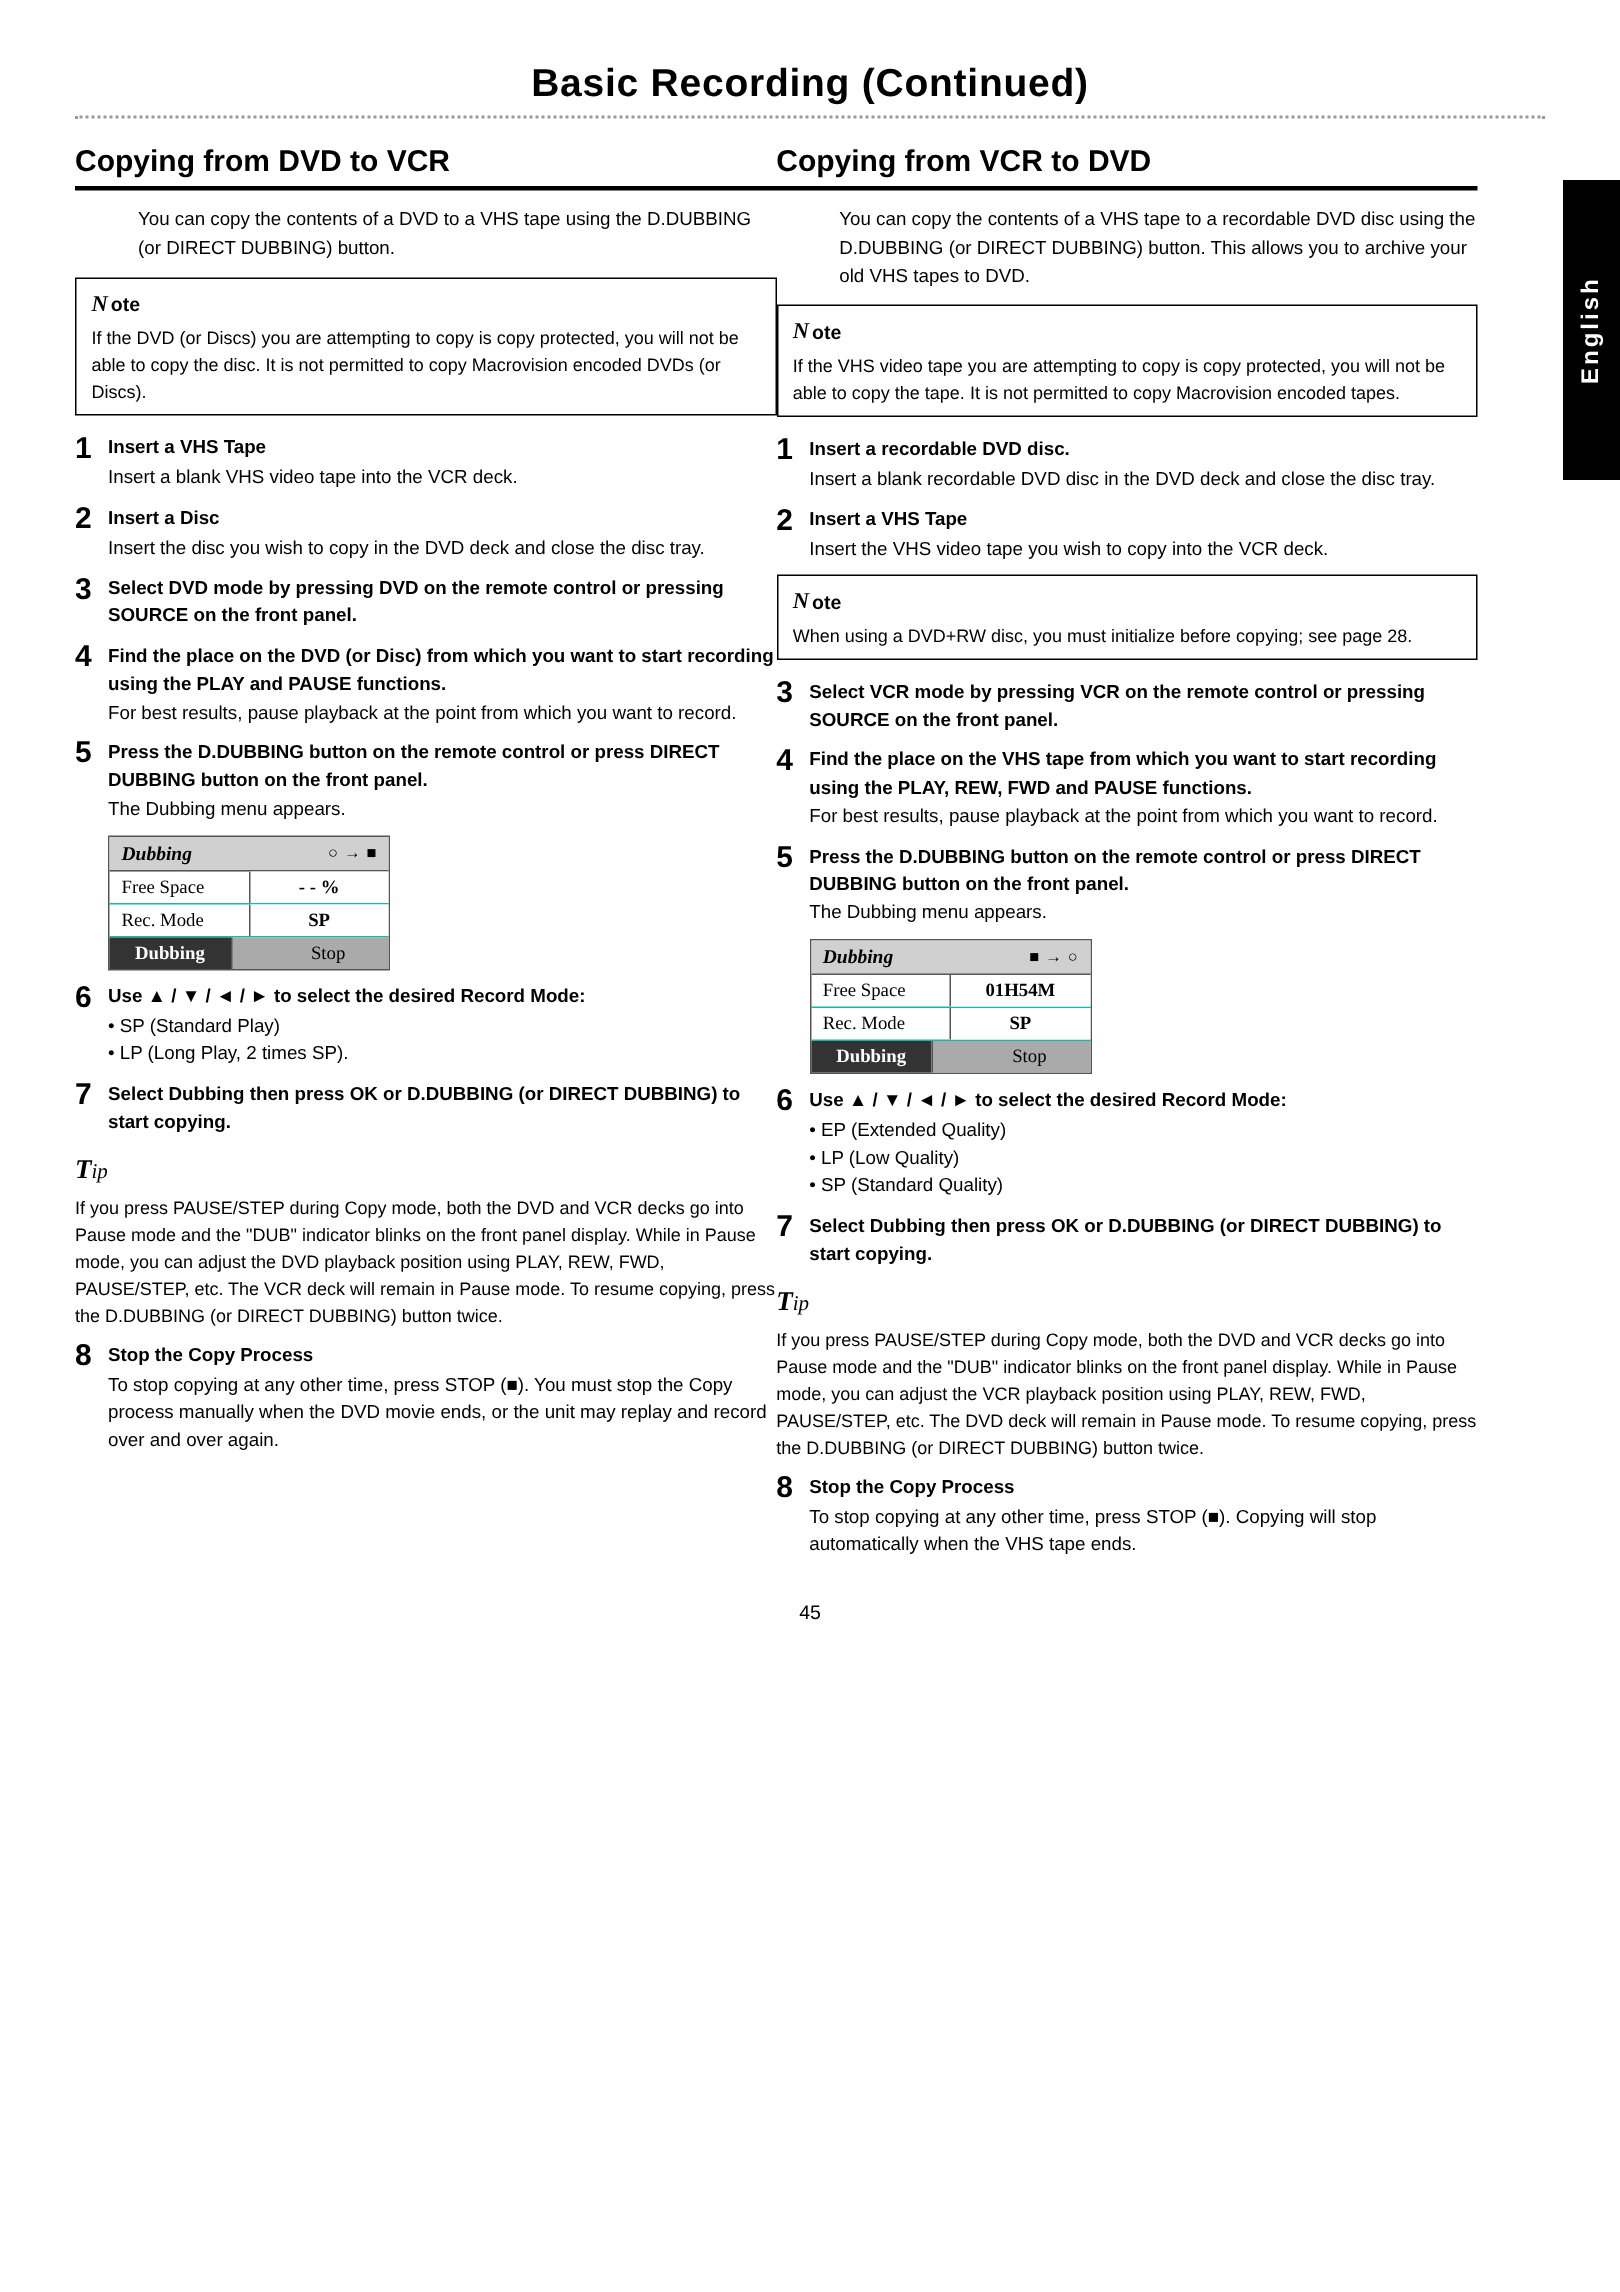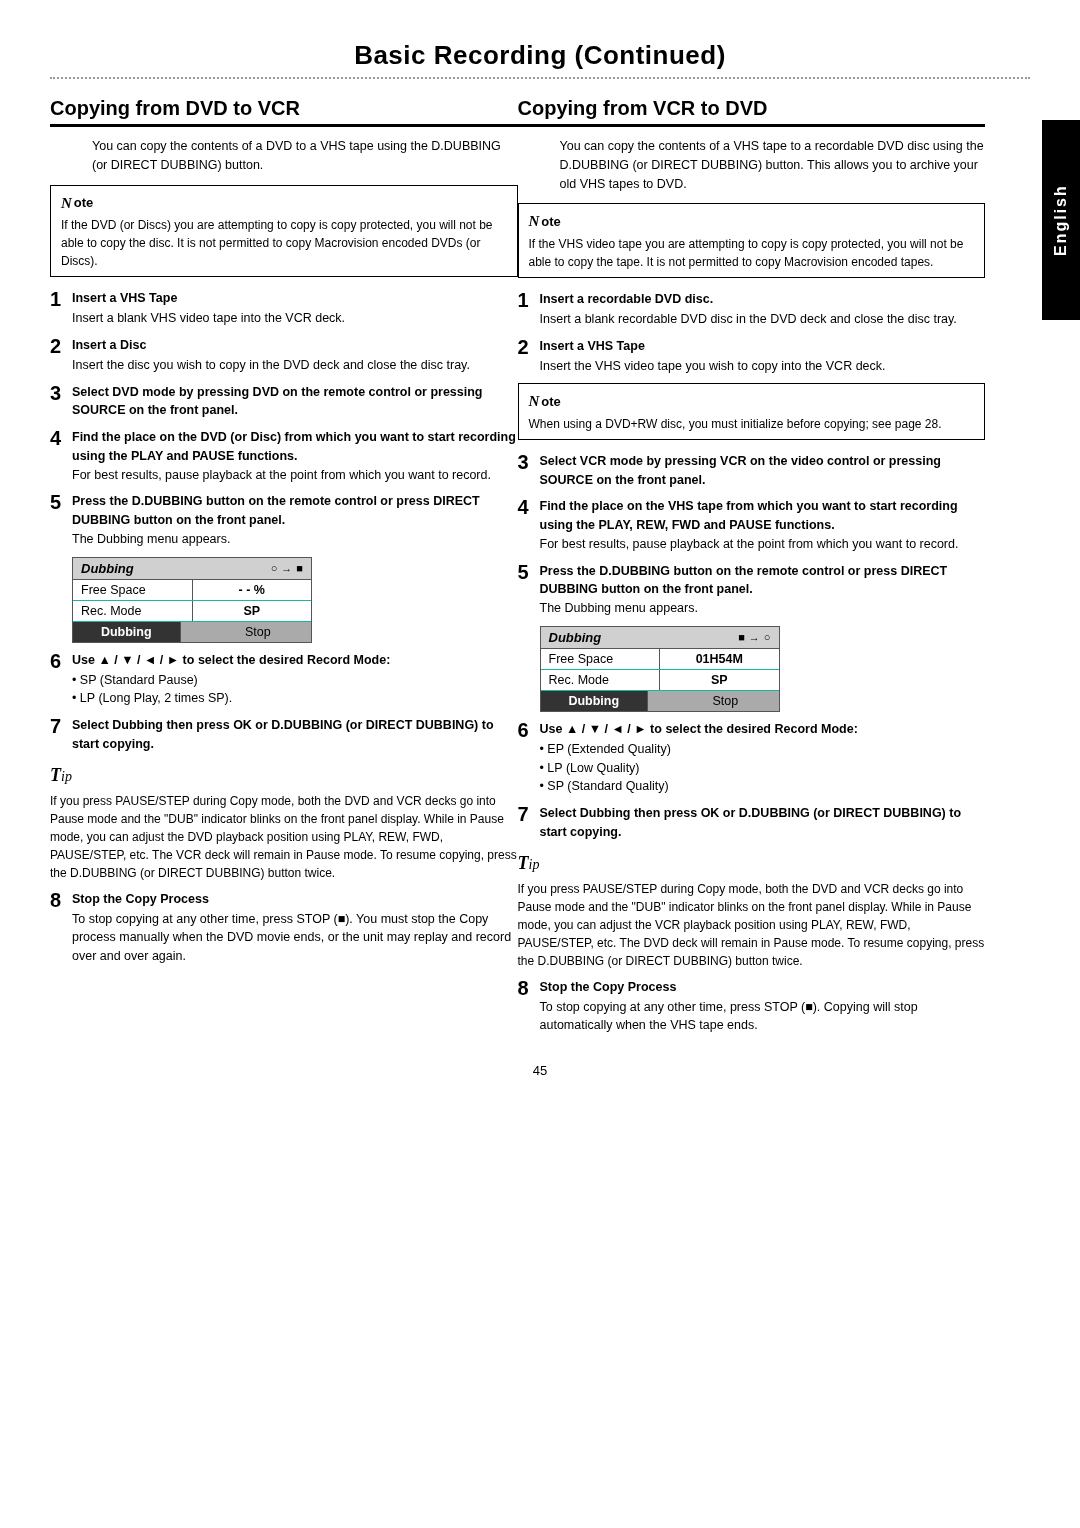--- a/index.html
+++ b/index.html
@@ -118,22 +118,23 @@
     }
     .step-body {
       margin-left: 22px;
       font-size: 12.5px;
       line-height: 1.5;
     }
     
     .dubbing-table {
       border: 1.5px solid #555;
       margin: 8px 0 8px 0;
-      width: 240px;
-      font-size: 12.5px;
+      width: 188px;
+      font-size: 12.5px;
+      font-family: Liberation Serif, serif;
     }
     .dubbing-header {
       background: #d0d0d0;
       padding: 3px 8px;
       font-weight: bold;
       font-style: italic;
       font-size: 13px;
       display: flex;
       justify-content: space-between;
       align-items: center;
@@ -287,21 +288,21 @@
           </div>
         </div>
       </div>
 
       <div class="step">
         <div class="step-header">
           <span class="step-num">6</span>
           <span class="step-title">Use ▲ / ▼ / ◄ / ► to select the desired Record Mode:</span>
         </div>
         <div class="step-body">
-          <div>• SP (Standard Pause)</div>
+          <div>• SP (Standard Play)</div>
           <div>• LP (Long Play, 2 times SP).</div>
         </div>
       </div>
 
       <div class="step">
         <div class="step-header">
           <span class="step-num">7</span>
           <span class="step-title">Select Dubbing then press OK or D.DUBBING (or DIRECT DUBBING) to start copying.</span>
         </div>
       </div>
@@ -352,21 +353,21 @@
         <div class="note-header">
           <span class="note-n">N</span>
           <span>ote</span>
         </div>
         <div>When using a DVD+RW disc, you must initialize before copying; see page 28.</div>
       </div>
 
       <div class="step">
         <div class="step-header">
           <span class="step-num">3</span>
-          <span class="step-title">Select VCR mode by pressing VCR on the video control or pressing SOURCE on the front panel.</span>
+          <span class="step-title">Select VCR mode by pressing VCR on the remote control or pressing SOURCE on the front panel.</span>
         </div>
       </div>
 
       <div class="step">
         <div class="step-header">
           <span class="step-num">4</span>
           <span class="step-title">Find the place on the VHS tape from which you want to start recording using the PLAY, REW, FWD and PAUSE functions.</span>
         </div>
         <div class="step-body">For best results, pause playback at the point from which you want to record.</div>
       </div>

